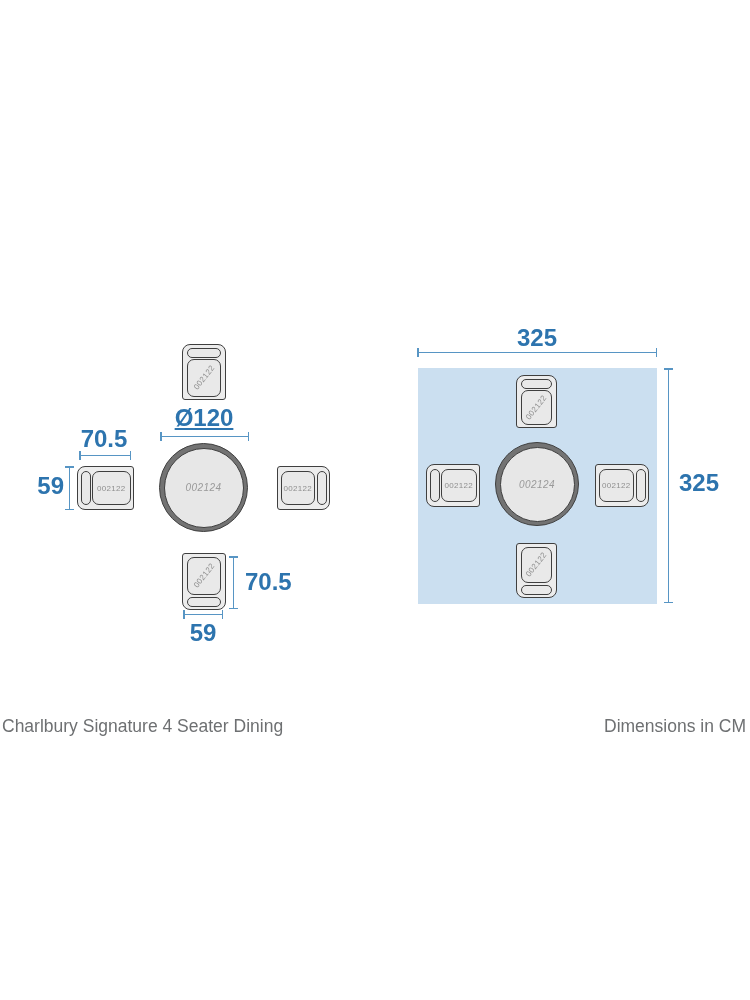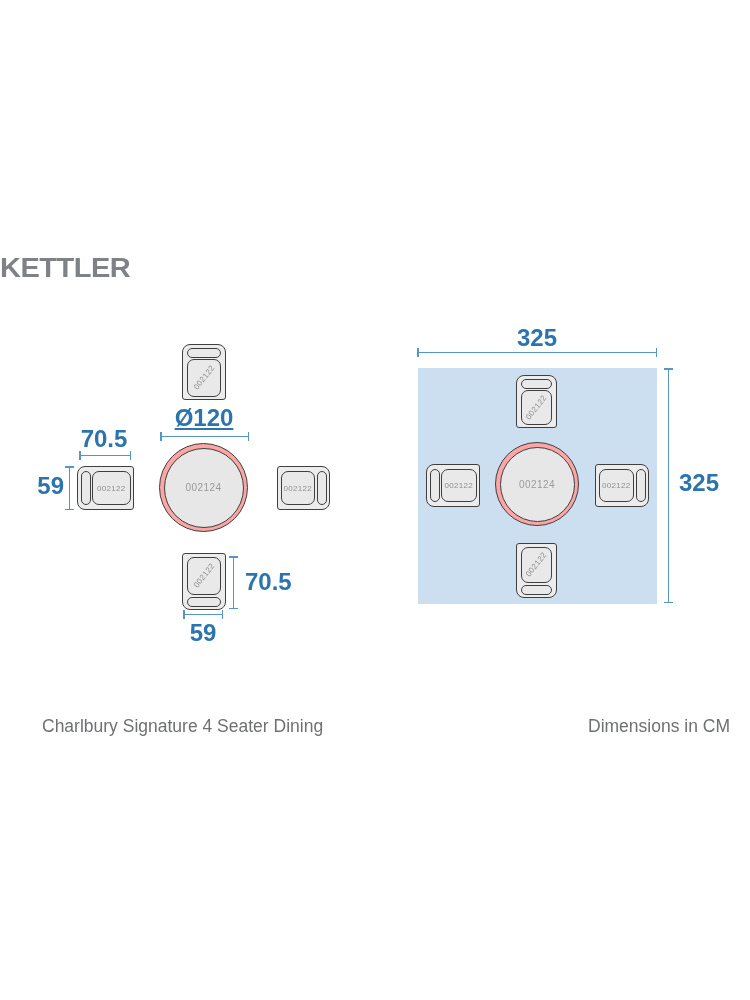--- a/index.html
+++ b/index.html
@@ -28,21 +28,21 @@
   .dim-h i.a{left:0;} .dim-h i.b{right:0;}
   .dim-v{position:absolute;border-left:1.5px solid var(--dl);}
   .dim-v i{position:absolute;height:1.5px;width:9px;left:-5.2px;background:var(--dl);}
   .dim-v i.a{top:0;} .dim-v i.b{bottom:0;}
 
   
   .footprint{position:absolute;left:418px;top:368px;width:239px;height:236px;background:var(--footprint);}
 
   
   .table-outer{position:absolute;border-radius:50%;border:1.5px solid var(--ink);
-               background:#fca5a5;box-sizing:border-box;}
+               background:#737373;box-sizing:border-box;font-style:italic;}
   .table-inner{position:absolute;inset:3.5px;border-radius:50%;border:1.5px solid var(--ink);
                background:#e7e7e7;display:flex;align-items:center;justify-content:center;}
   .table-inner span{font-size:10px;color:#9a9a9a;letter-spacing:0.4px;}
 
   
   .chair{position:absolute;background:var(--fill);border:1.5px solid var(--ink);box-sizing:border-box;}
   .chair .backrest,.chair .seat{position:absolute;background:var(--cushion);
         border:1.2px solid var(--ink);box-sizing:border-box;}
   .chair .seat{display:flex;align-items:center;justify-content:center;overflow:visible;}
   .chair .seat span{font-size:8px;color:#8f8f8f;letter-spacing:0.3px;white-space:nowrap;}
@@ -60,28 +60,27 @@
   .chair.back-left .seat{top:4px;bottom:4px;left:14px;right:2.5px;border-radius:7px;}
 
   .chair.back-right{border-radius:3px 8px 8px 3px;}
   .chair.back-right .backrest{top:4px;bottom:4px;right:2.5px;width:10px;border-radius:5px;}
   .chair.back-right .seat{top:4px;bottom:4px;right:14px;left:2.5px;border-radius:7px;}
 
   .rot span{transform:rotate(-52deg);}
 
   
   .caption{position:absolute;top:716px;font-size:17.5px;color:#6e7072;}
-  .caption.left{left:2px;margin-left:40px;} .caption.right{right:20px;text-align:left;}
+  .caption.left{left:2px;} .caption.right{right:4px;text-align:left;}
 </style>
 </head>
 <body>
 
 <div id="stage">
 
-  <div class="logo">KETTLER</div>
 
   <div>
 
     <div class="chair back-top rot" style="left:182px;top:344px;width:44px;height:56px;">
       <div class="backrest"></div>
       <div class="seat">
         <span>002122</span>
       </div>
     </div>
 

